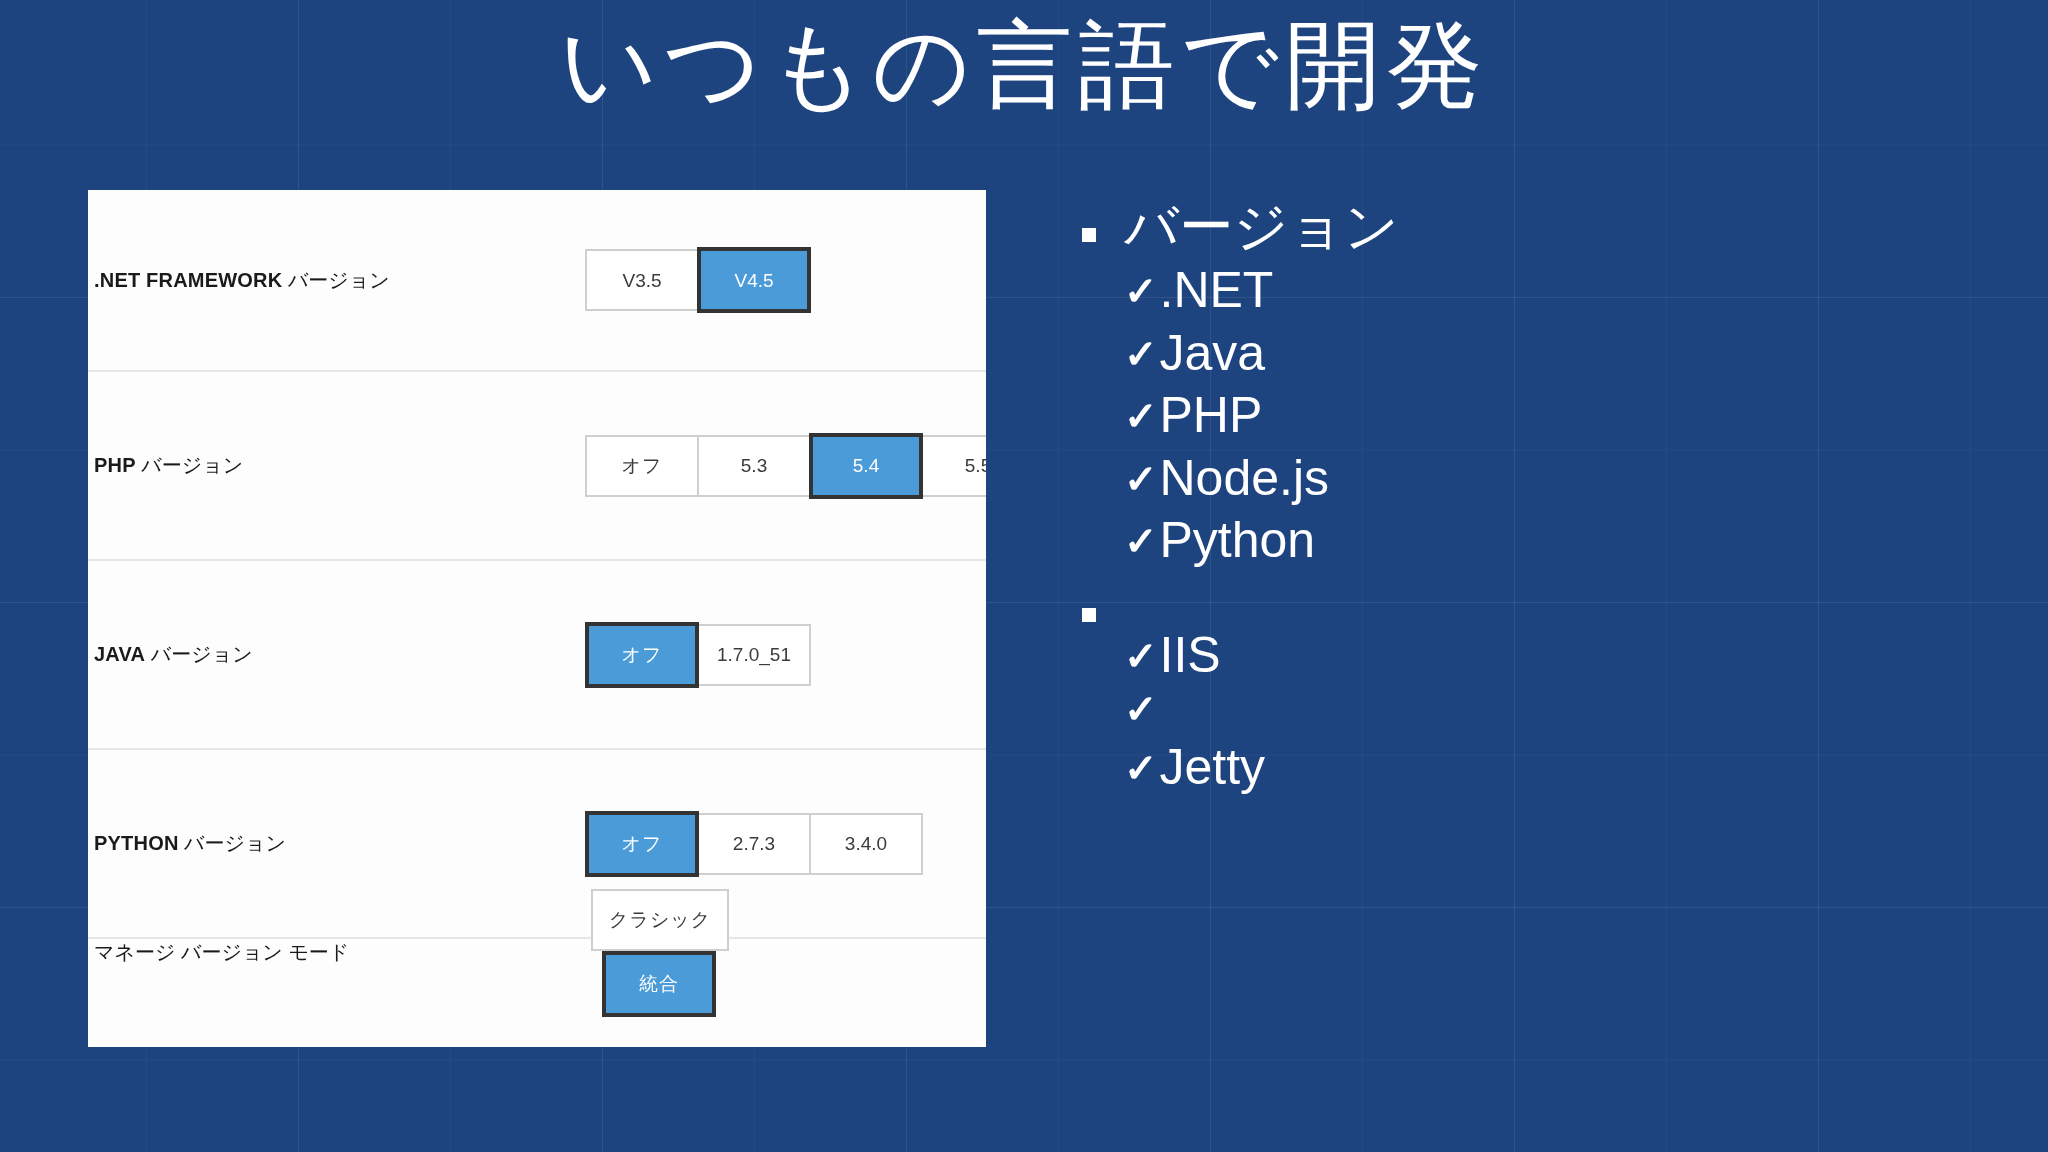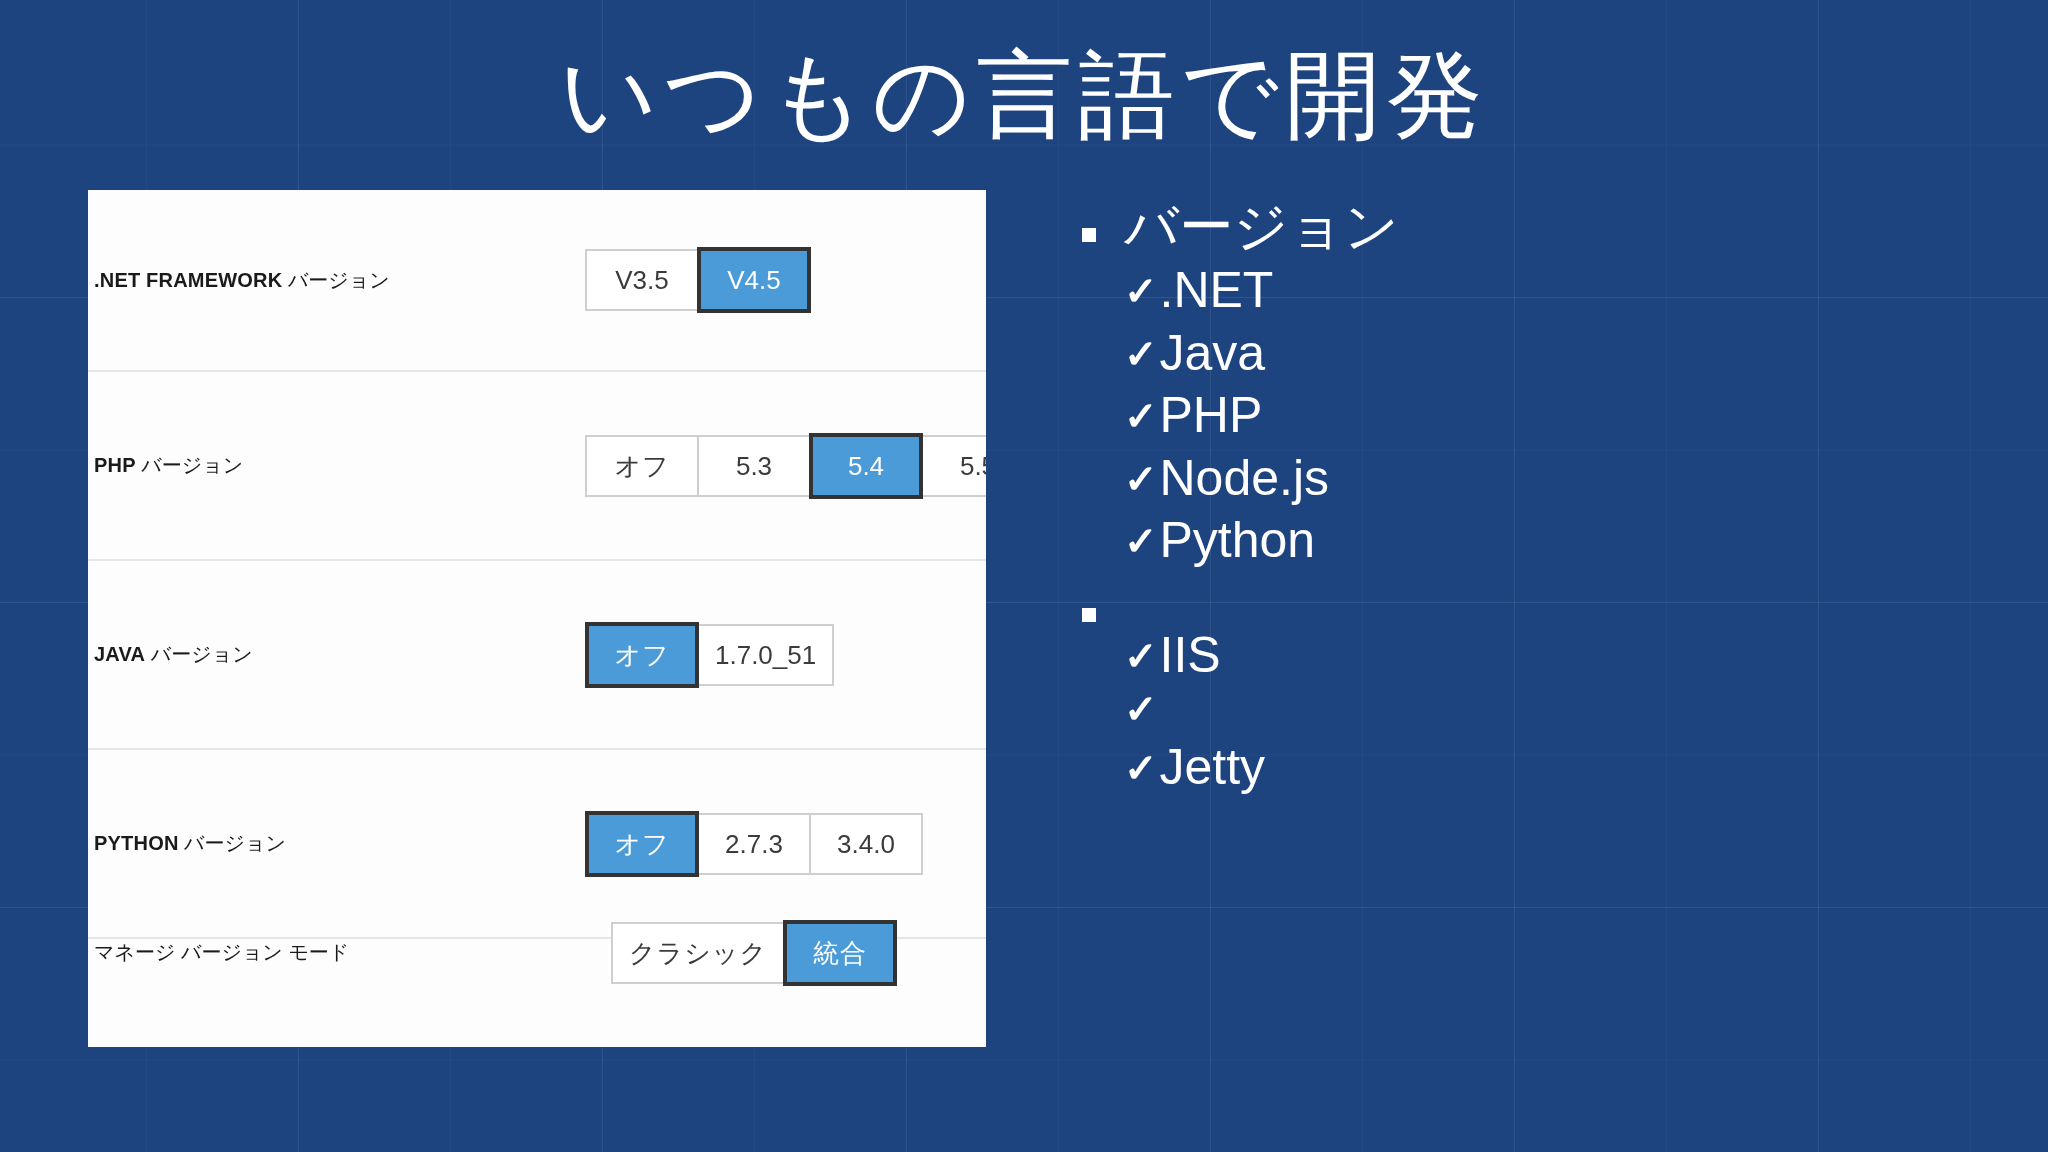--- a/index.html
+++ b/index.html
@@ -17,21 +17,21 @@
       304px 305px,
       152px 152.5px,
       152px 152.5px;
     background-position: -6px -8px, -6px -8px, -6px -8px, -6px -8px;
     position:relative;
   }
 
   
   #slide-title {
     position:absolute;
-    top:36px; left:0; width:2048px;
+    top:6px; left:0; width:2048px;
     text-align:center;
     color:#ffffff;
     font-size:96px;
     font-weight:300;
     letter-spacing:6px;
     line-height:1.22;
     white-space:nowrap;
   }
 
   
@@ -71,42 +71,42 @@
   .seg-btn {
     height:62px;
     min-width:114px;
     padding:0 16px;
     display:flex;
     align-items:center;
     justify-content:center;
     background:#ffffff;
     border:2px solid #cfcfcf;
     margin-left:-2px;
-    font-size:26px;
+    font-size:19px;
     color:#3b3b3b;
     line-height:1;
   }
   .seg-btn:first-child { margin-left:0; }
   .seg-btn.selected {
     background:#4a9bd8;
     border:4px solid #333333;
     color:#ffffff;
     position:relative;
     z-index:2;
     height:66px;
     text-align:center;
   }
   .seg-btn.jp { letter-spacing:1px; }
 
   
   .grp-net    { left:497px; }
   .grp-php    { left:497px; }
   .grp-java   { left:497px; }
   .grp-python { left:497px; }
-  .grp-pipe   { left:523px; }
+  .grp-pipe   { left:503px;flex-direction:column; }
 
   
   #bullet-list {
     position:absolute;
     left:1082px; top:196px;
     width:900px;
     color:#ffffff;
   }
   .bullet-l1 {
     display:flex;

